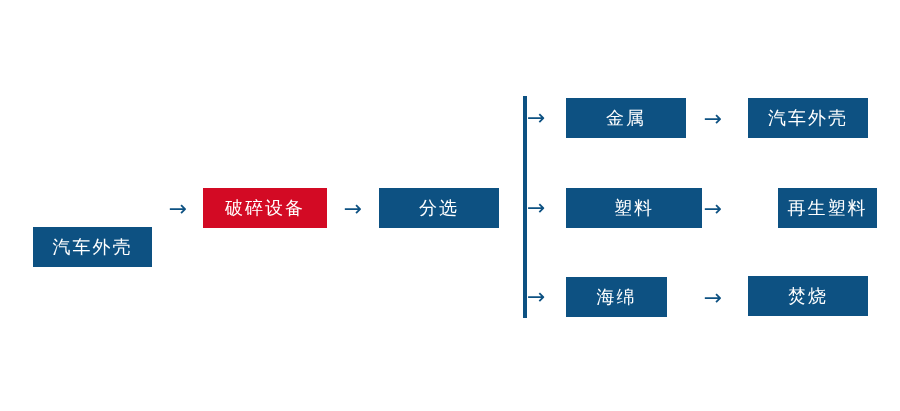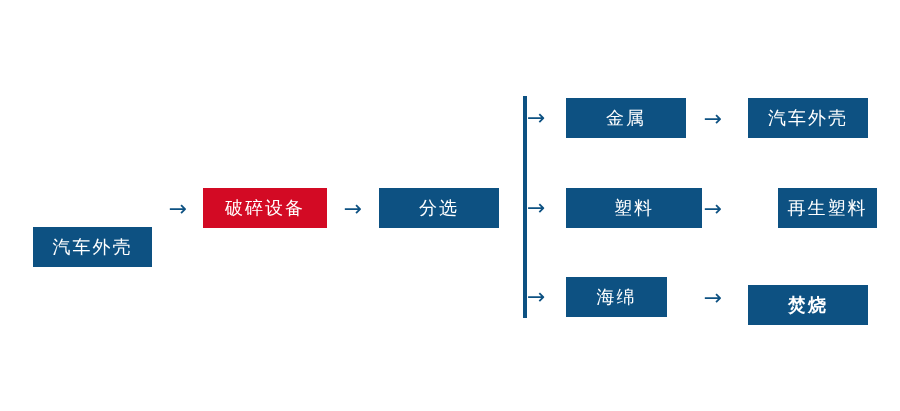--- a/index.html
+++ b/index.html
@@ -94,15 +94,15 @@
   <div class="arrow" style="left:699px; top:198px; width:28px; height:22px;">→</div>
 
   <div class="node blue" style="left:778px; top:188px; width:99px; height:40px;">再生塑料</div>
 
   <div class="branch-arrow" style="left:527px; top:286px; width:34px; height:22px;">→</div>
 
   <div class="node blue" style="left:566px; top:277px; width:101px; height:40px;">海绵</div>
 
   <div class="arrow" style="left:699px; top:287px; width:28px; height:22px;">→</div>
 
-  <div class="node blue" style="left:748px; top:285px; width:120px; height:40px;font-weight:bold;">焚烧</div>
+  <div class="node blue" style="left:748px; top:276px; width:120px; height:40px;">焚烧</div>
 
 </div>
 
 </body></html>

